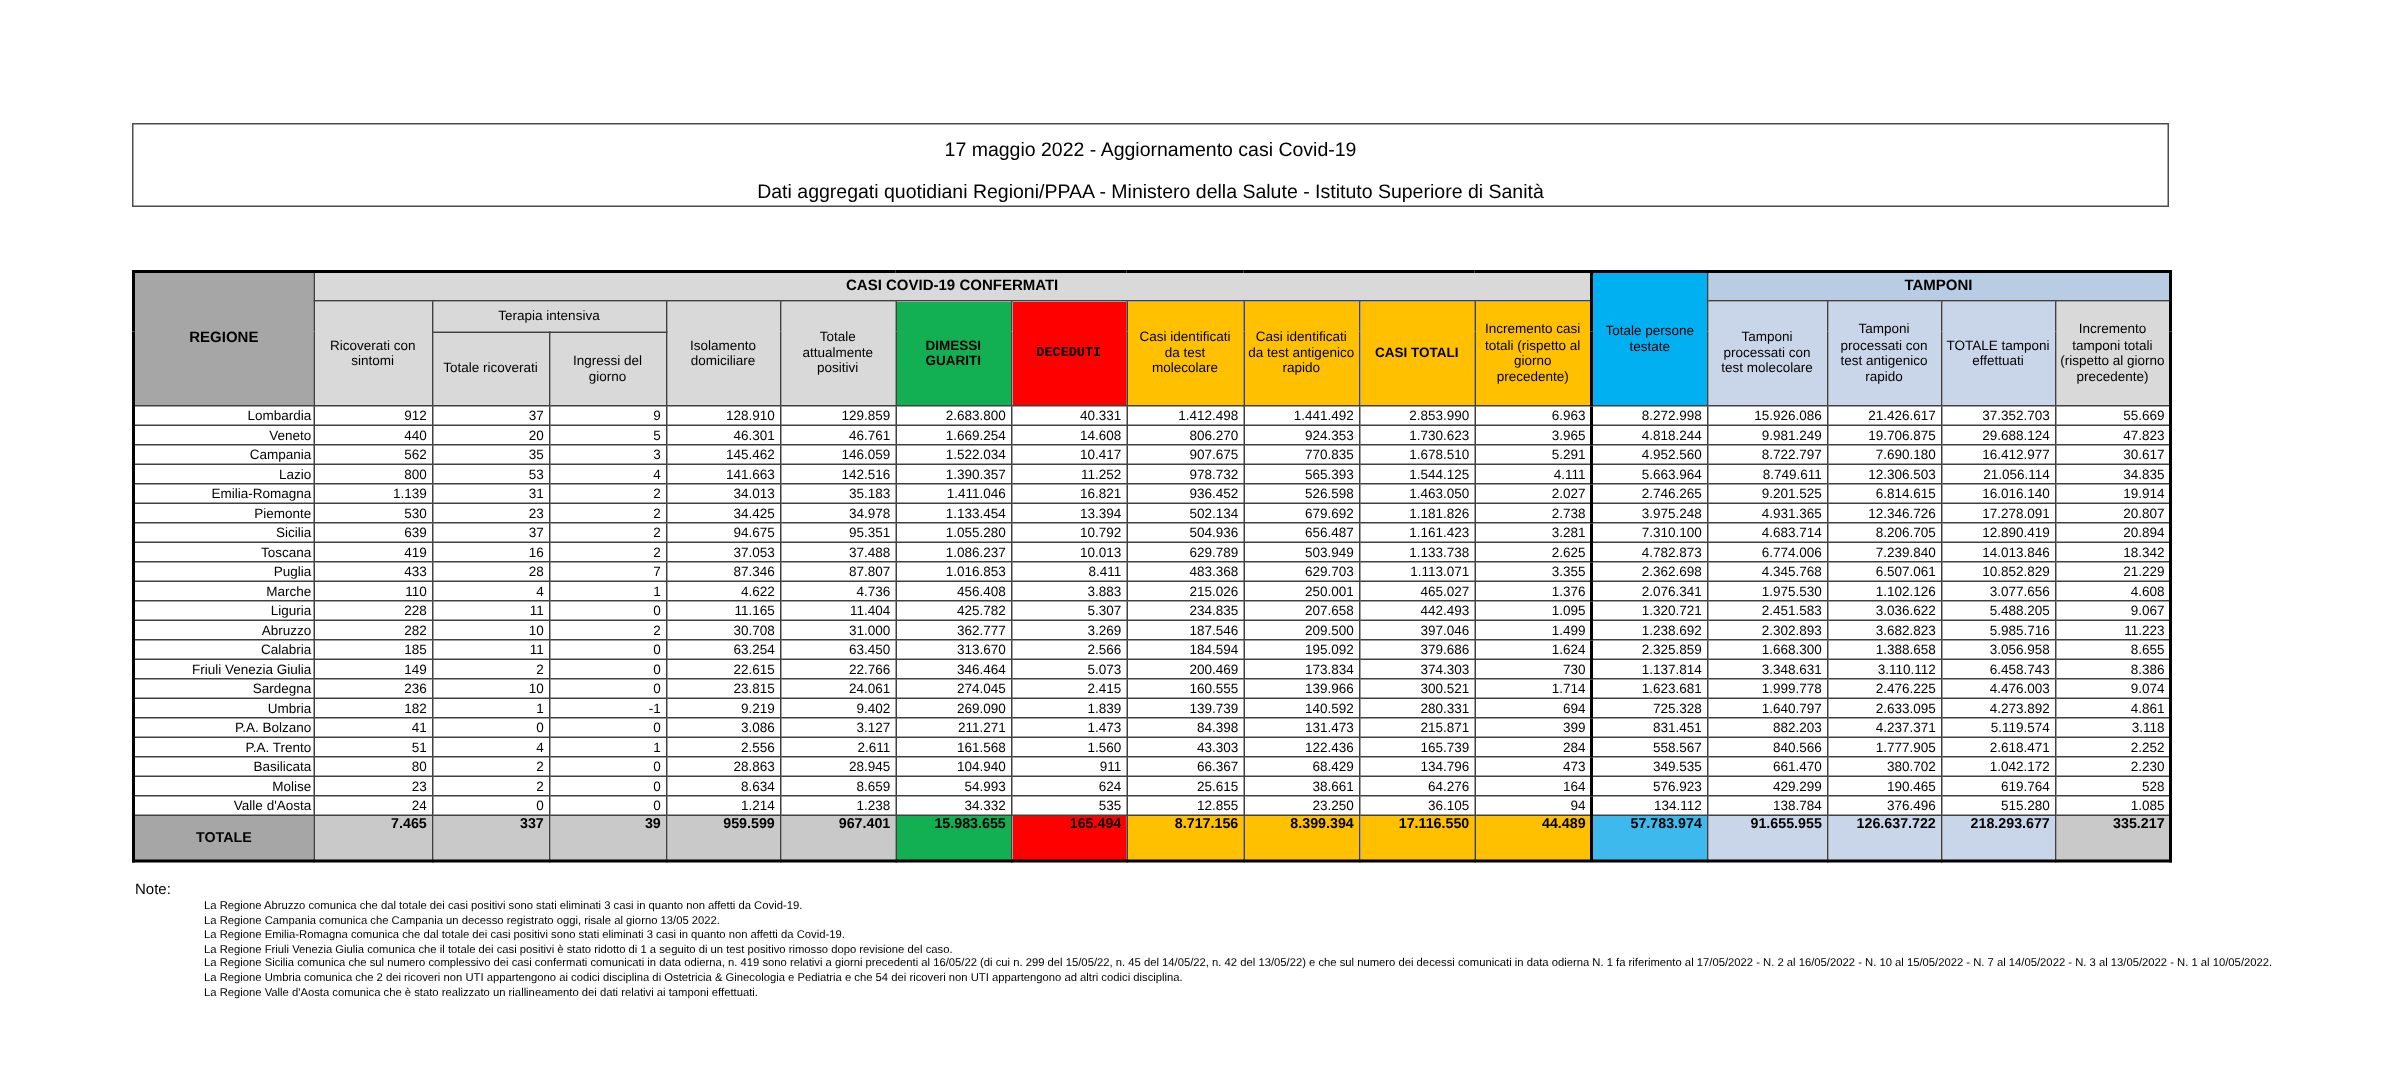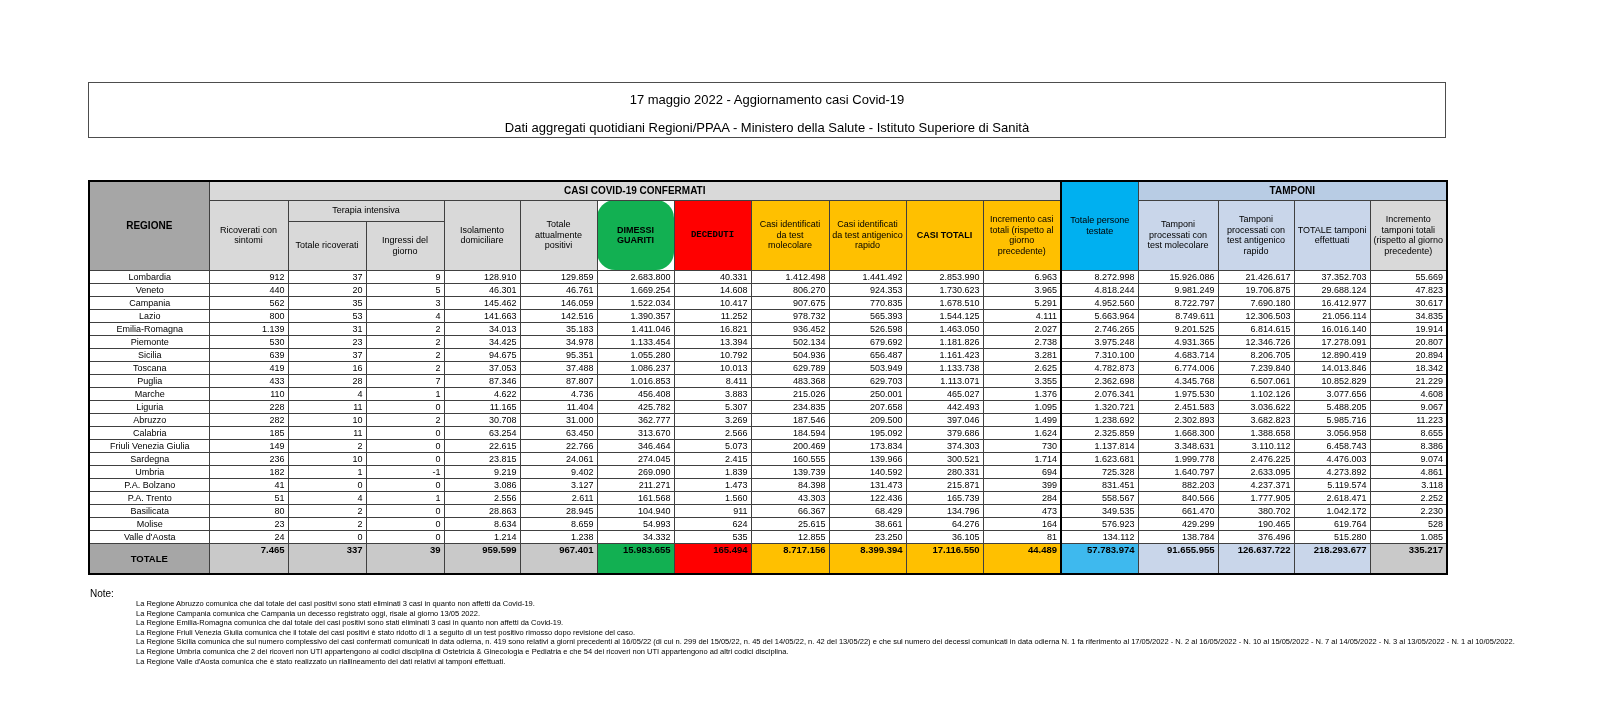--- a/index.html
+++ b/index.html
@@ -36,31 +36,31 @@
     font-weight:normal;text-align:center;vertical-align:middle;
     background:var(--gray-light);padding:1px 2px;line-height:10.5px;
   }
   tr.h1 th{height:19px;}
   .band-gray{background:var(--gray-light);font-weight:bold;font-size:10px;}
   .band-blue{background:var(--band-blue);font-weight:bold;font-size:10px;}
   .regione-h{background:var(--gray-dark);font-weight:bold;font-size:10px;}
   .testate-h{background:var(--cyan);font-weight:normal;}
   tr.h2 th.terapia{height:21px;}
   tr.h3 th{height:49px;}
-  .green-h{background:var(--green);font-weight:bold;border-radius:18px;}
+  .green-h{background:var(--green);font-weight:bold;}
   .red-h{background:var(--red);font-weight:bold;font-family:Liberation Mono, monospace;}
   .yellow-h{background:var(--yellow);}
   .yellow-h.bold{font-weight:bold;}
   .blue-h{background:var(--cell-blue);}
   .grayl-h{background:var(--gray-light);}
 
   tbody td{
     height:13px;text-align:right;background:#fff;padding:0 3px 0 1px;line-height:12px;
   }
-  tbody td.region{text-align:center;padding:0 1px 0 2px;}
+  tbody td.region{text-align:right;padding:0 1px 0 2px;}
   tfoot td{
     height:17px;font-weight:bold;text-align:right;padding:0 3px 18px 1px;font-size:9.5px;
   }
   .tot-label{text-align:center;background:var(--gray-dark);padding:0 1px;}
   .c-gray{background:var(--totale-gray);}
   .c-green{background:var(--green);}
   .c-red{background:var(--red);}
   .c-yellow{background:var(--yellow);}
   .c-cyan{background:var(--cyan-light);margin-left:34px;}
   .c-blue{background:var(--cell-blue);}
@@ -515,21 +515,21 @@
           <td>24</td>
           <td>0</td>
           <td>0</td>
           <td>1.214</td>
           <td>1.238</td>
           <td>34.332</td>
           <td>535</td>
           <td>12.855</td>
           <td>23.250</td>
           <td>36.105</td>
-          <td>81</td>
+          <td>94</td>
           <td class="thick-left">134.112</td>
           <td>138.784</td>
           <td>376.496</td>
           <td>515.280</td>
           <td>1.085</td>
         </tr>
       </tbody>
     <tfoot>
       <tr id="totale-row">
         <td class="tot-label">TOTALE</td>

